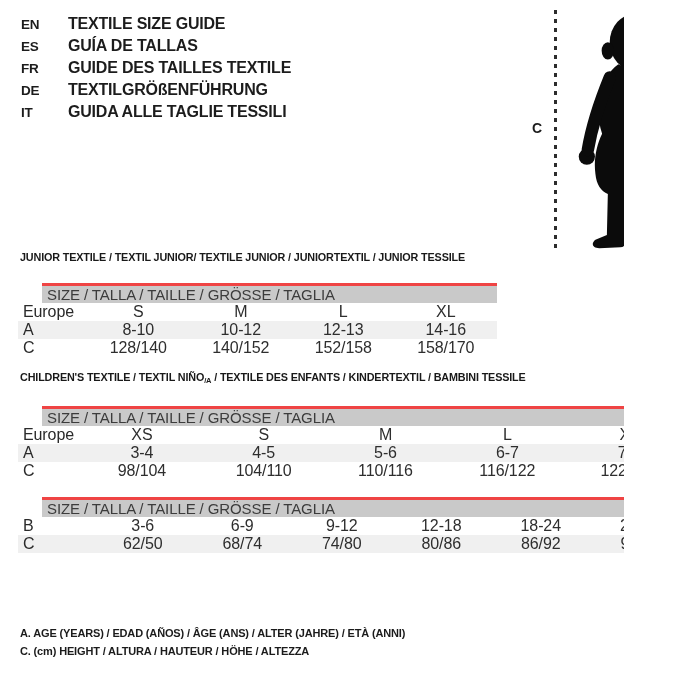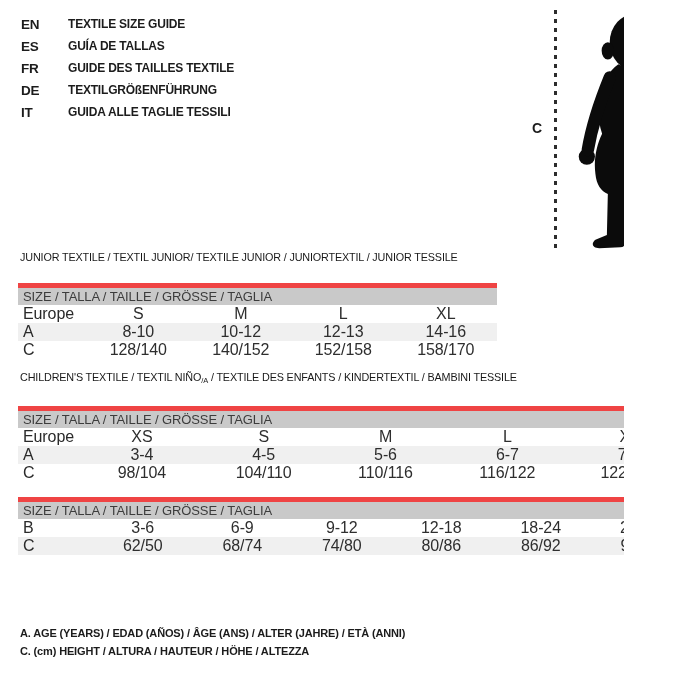--- a/index.html
+++ b/index.html
@@ -8,43 +8,43 @@
     width:624px;height:700px;
     background:#ffffff;
     font-family:"Liberation Sans","DejaVu Sans",sans-serif;
     color:#1c1c1c;
     overflow:hidden;
   }
   
   .lang-block{position:absolute;left:21px;top:13px;}
   .lang-row{display:flex;height:22px;align-items:center;}
   .lang-code{display:inline-block;width:47px;font-weight:bold;font-size:13.5px;letter-spacing:-0.2px;}
-  .lang-label{font-weight:bold;font-size:12px;letter-spacing:-0.2px;white-space:nowrap;}
+  .lang-label{font-weight:bold;font-size:16px;letter-spacing:-0.2px;white-space:nowrap;}
   
   .figure{position:absolute;left:528px;top:8px;width:165px;height:245px;}
   .c-label{position:absolute;left:4px;top:112px;font-weight:bold;font-size:14px;}
   .dotted-line{
     position:absolute;left:26px;top:2px;width:2.6px;height:240px;
     background:repeating-linear-gradient(to bottom,#2c2c2c 0 4px,transparent 4px 9px);
   }
   .baby-svg{position:absolute;left:35px;top:2px;width:124px;height:240px;}
   
   .sec{position:absolute;left:18px;}
   .sec1{top:251px;width:479px;}
   .sec2{top:371px;width:672px;}
   .sec3{top:497px;width:672px;}
   .sec h2{
-    margin:0 0 19px 2px;font-size:10.8px;line-height:13px;font-weight:normal;
+    margin:0 0 19px 2px;font-size:10.8px;line-height:13px;font-weight:bold;
     letter-spacing:-0.15px;white-space:nowrap;color:#191919;
   }
   .sec3 h2{margin:0 0 7px 2px;line-height:18px;}
   .title-sub{font-size:7.5px;vertical-align:-2px;}
   .size-bar{
-    height:17px;line-height:17px;background:#c9c9c9;border-top:5px solid #ef4444;
-    padding-left:5px;font-size:13px;color:#3c3c3c;letter-spacing:-0.1px;
+    height:17px;line-height:17px;background:#c9c9c9;border-top:3px solid #ef4444;
+    padding-left:5px;font-size:15px;color:#3c3c3c;letter-spacing:-0.1px;margin-left:24px;
   }
   table.tbl{border-collapse:collapse;table-layout:fixed;width:100%;}
   table.tbl td{
     height:18px;padding:0;font-size:16px;color:#2e2e2e;
     text-align:center;vertical-align:middle;letter-spacing:-0.1px;
   }
   table.tbl td.lbl{text-align:left;padding-left:5px;color:#2a2a2a;}
   .sec1 td.lbl{width:64px;}
   .sec2 td.lbl{width:58px;}
   .sec3 td.lbl{width:70px;}

